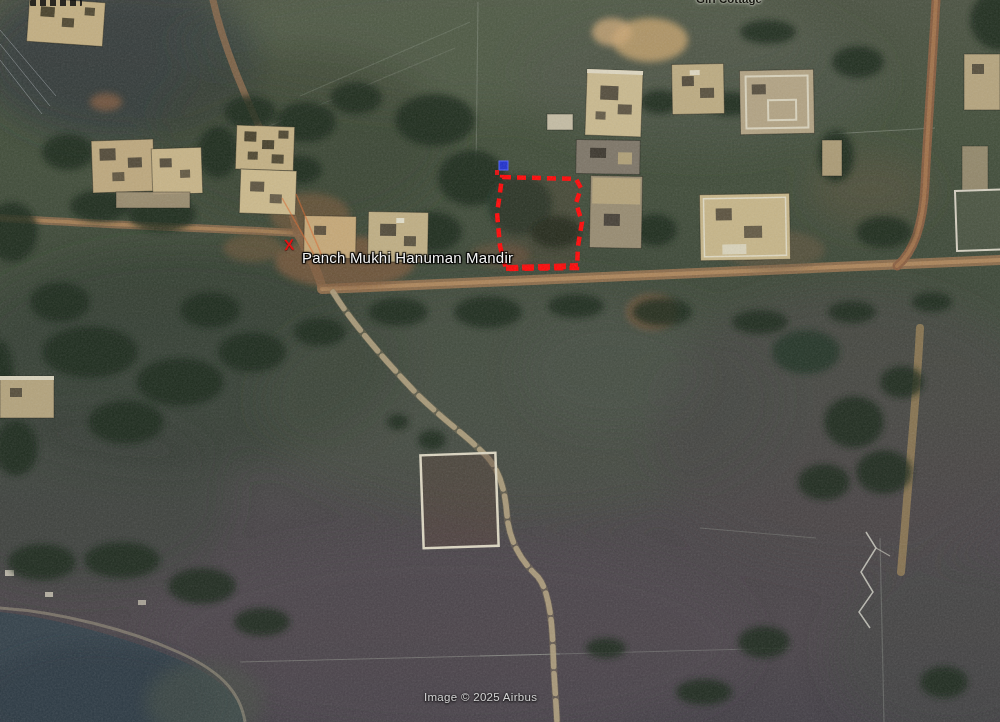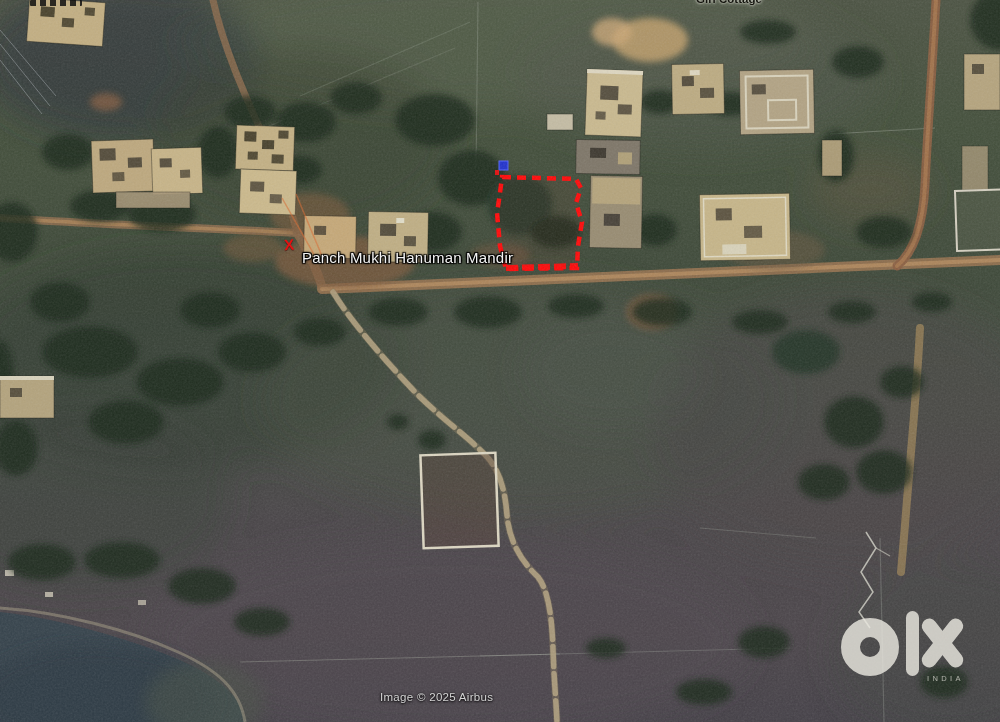--- a/index.html
+++ b/index.html
@@ -297,30 +297,16 @@
   </svg>
 
   <div class="label-artifact" style="left:30px;top:0;width:52px;height:6px"></div>
 
   <div class="cottage-label" style="left:696px;top:-7px">Giri Cottage</div>
 
   <span class="x-marker" style="left:284px;top:237px">X</span>
 
   <div class="map-label" style="left:302px;top:249px">Panch Mukhi Hanuman Mandir</div>
 
-  <div class="attribution" style="left:380px;top:691px">Image © 2025 Airbus</div>
-
-  <div class="olx-logo" style="left:830px;top:598px;width:145px;height:92px">
-    <span class="sr">olx</span>
-    <svg width="145" height="92" viewBox="0 0 145 92">
-      <g fill="#ebe9e1" opacity=".97">
-        <circle cx="40" cy="49" r="19.5" fill="none" stroke="#ebe9e1" stroke-width="19"></circle>
-        <rect x="76" y="13" width="13" height="65" rx="6.5"></rect>
-        <g>
-          <rect x="105" y="16" width="15" height="58" rx="7.5" transform="rotate(38 112.5 45)"></rect>
-          <rect x="105" y="16" width="15" height="58" rx="7.5" transform="rotate(-38 112.5 45)"></rect>
-        </g>
-        <text x="97" y="83" font-family="Liberation Sans, sans-serif" font-size="7.5" letter-spacing="3.4" fill="#e0ded6" opacity=".9">INDIA</text>
-      </g>
-    </svg>
-  </div>
+  <div class="attribution" style="left:424px;top:691px">Image © 2025 Airbus</div>
+
 
 </div>
 
 </body></html>

